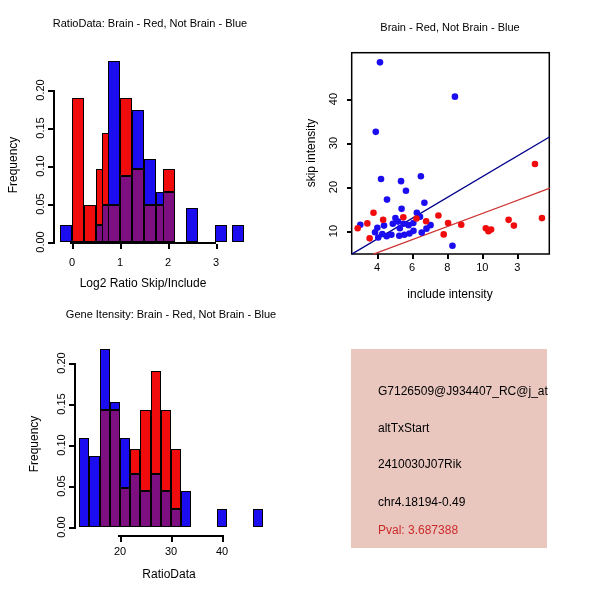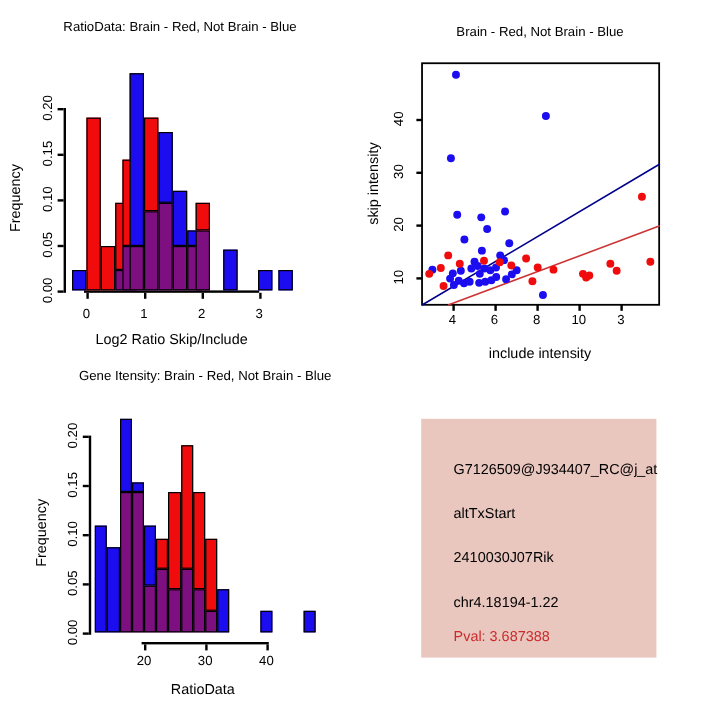--- a/index.html
+++ b/index.html
@@ -203,17 +203,17 @@
       <div class="bar-seg" style="left: 160.2px; top: 202.92px; width: 10.2px; height: 36.08px; background: rgb(28, 12, 240);"></div>
       <div class="bar-seg" style="left: 195.9px; top: 220.96px; width: 10.2px; height: 18.04px; background: rgb(28, 12, 240);"></div>
       <div class="bar-seg" style="left: 231.6px; top: 220.96px; width: 10.2px; height: 18.04px; background: rgb(28, 12, 240);"></div>
     </div>
 
   <div class="panel" id="p-info">
     <div class="info-box" id="info-box" style="background: rgb(233, 199, 191);"></div>
     <div class="info-line" style="top:84px">G7126509@J934407_RC@j_at</div>
     <div class="info-line" style="top:121px">altTxStart</div>
     <div class="info-line" style="top:157px">2410030J07Rik</div>
-    <div class="info-line" style="top:195px">chr4.18194-1.22</div>
+    <div class="info-line" style="top:195px">chr4.18194-0.49</div>
     <div class="info-line" id="pval-line" style="top: 223px; color: rgb(204, 42, 42);">Pval: 3.687388</div>
   </div>
 
 </div>
 
 </body></html>

